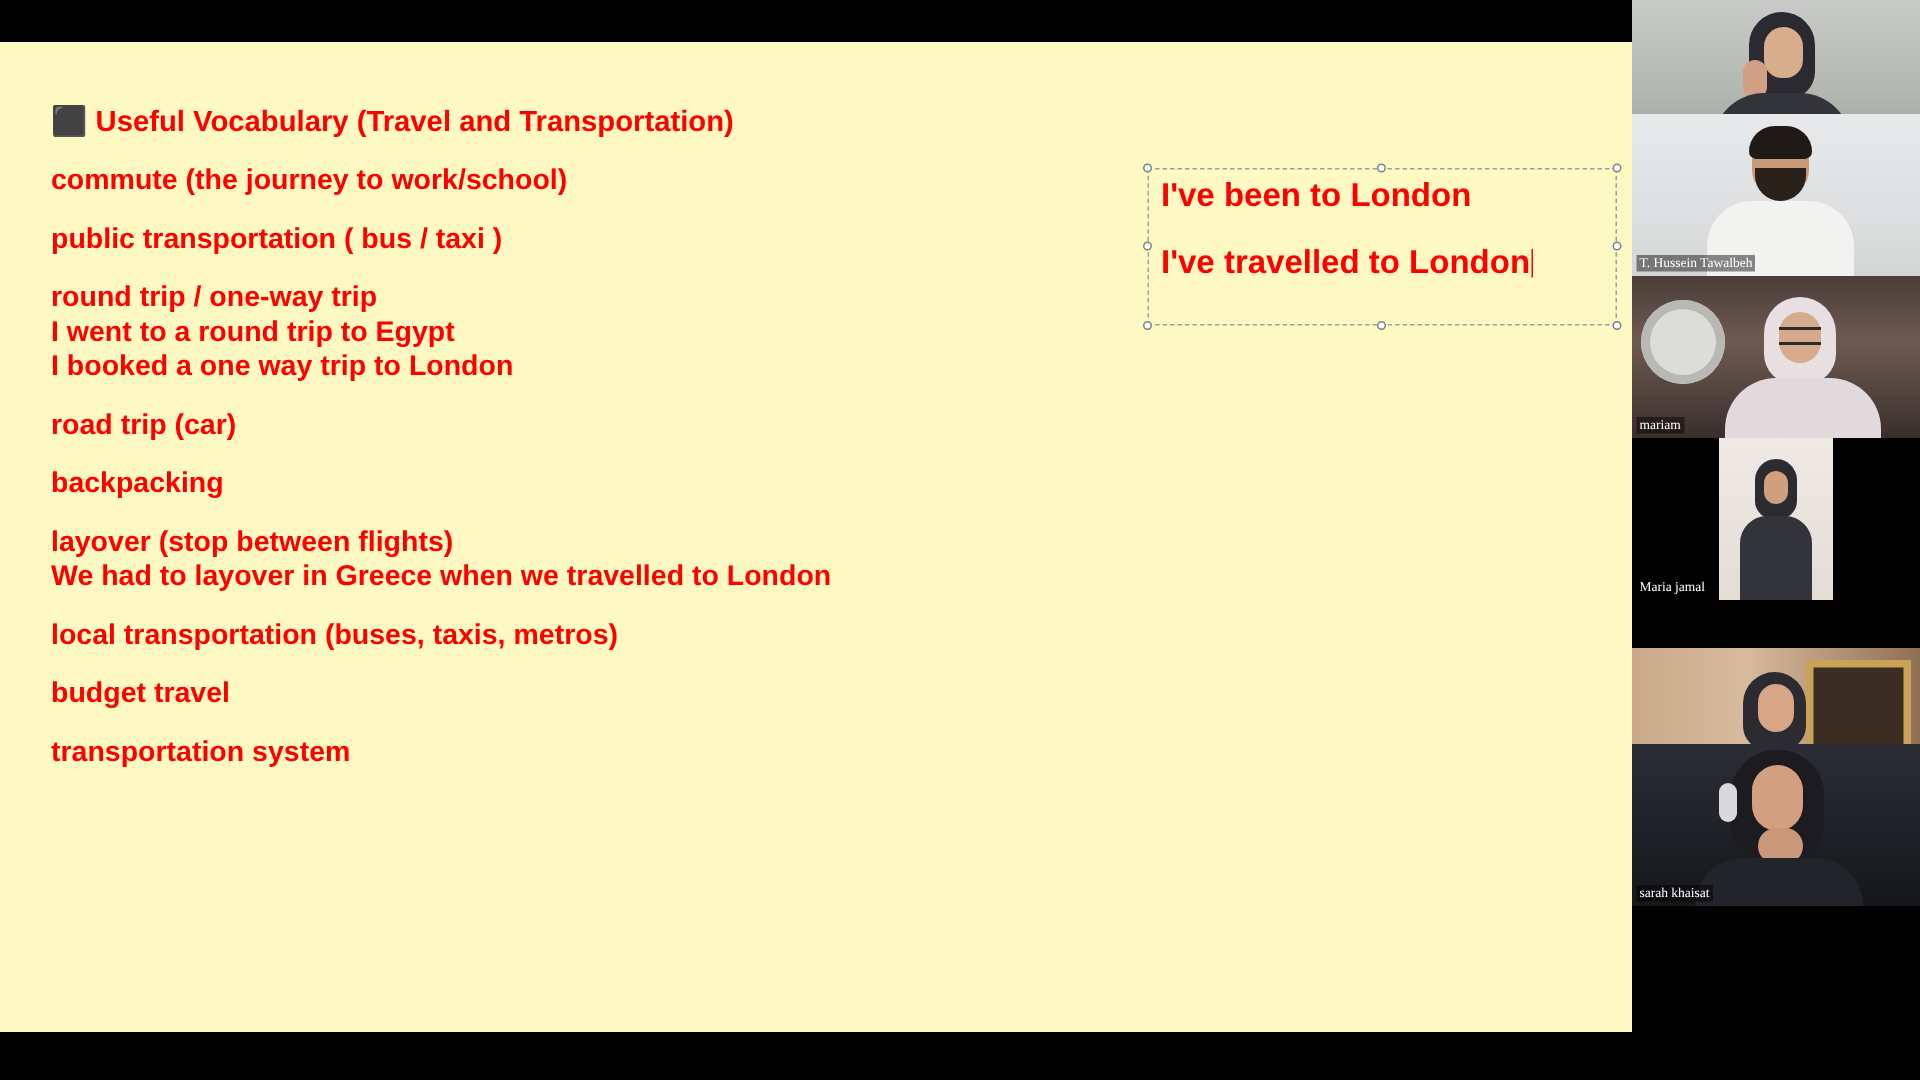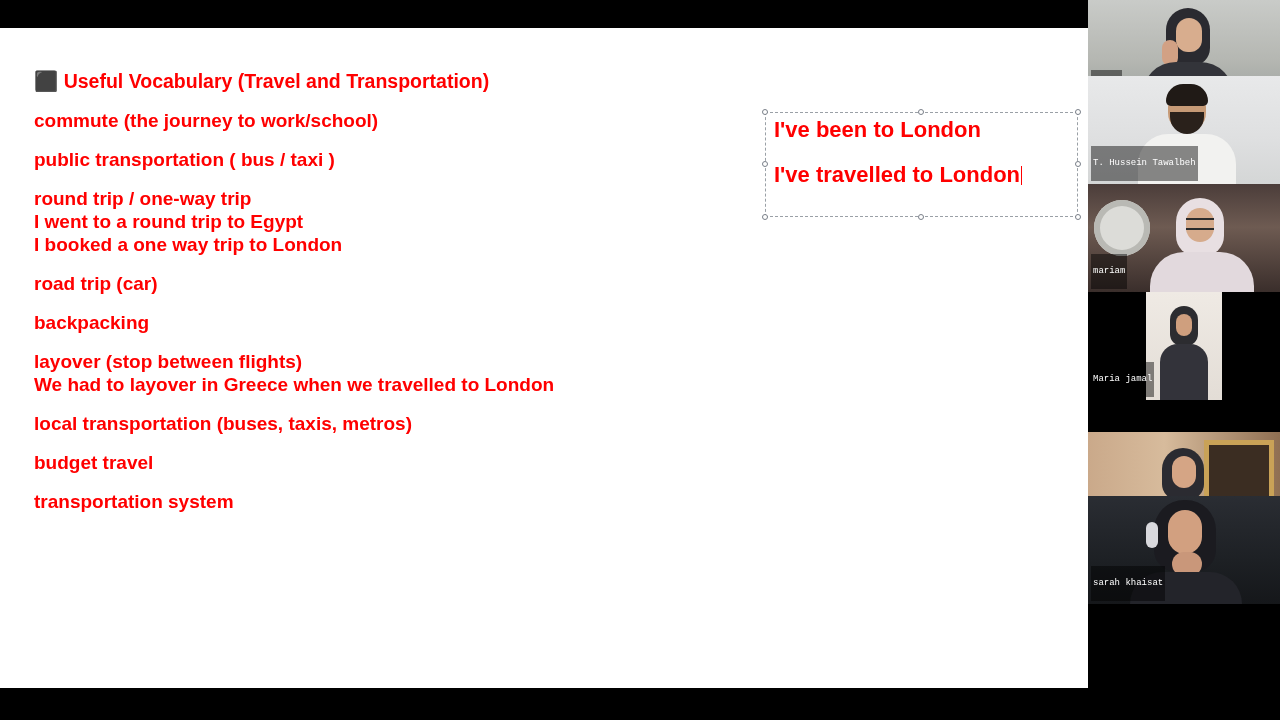--- a/index.html
+++ b/index.html
@@ -19,21 +19,21 @@
     background: #000000;
   }
 
   
   #slide-area {
     position: absolute;
     left: 0;
     top: 28px;
     width: 1088px;
     height: 660px;
-    background: #ffffff;
+    background: #fef9c3;
     overflow: hidden;
   }
 
   #vocab-list {
     position: absolute;
     left: 34px;
     top: 42px;
     width: 700px;
   }
 
@@ -140,22 +140,22 @@
   }
 
   .tile .name {
     position: absolute;
     left: 3px;
     bottom: 3px;
     color: #ffffff;
     font-size: 9px;
     line-height: 11px;
     background: rgba(0,0,0,0.45);
-    padding: 12px 2px;
-    font-family: Liberation Mono, monospace;
+    padding: 0 2px;
+    font-family: Liberation Serif, serif;
     white-space: nowrap;
     max-width: 180px;
     overflow: hidden;
   }
 
   
   .t0 { top: 0; }
   .t0 .bg {
     position: absolute; inset: 0;
     background:

